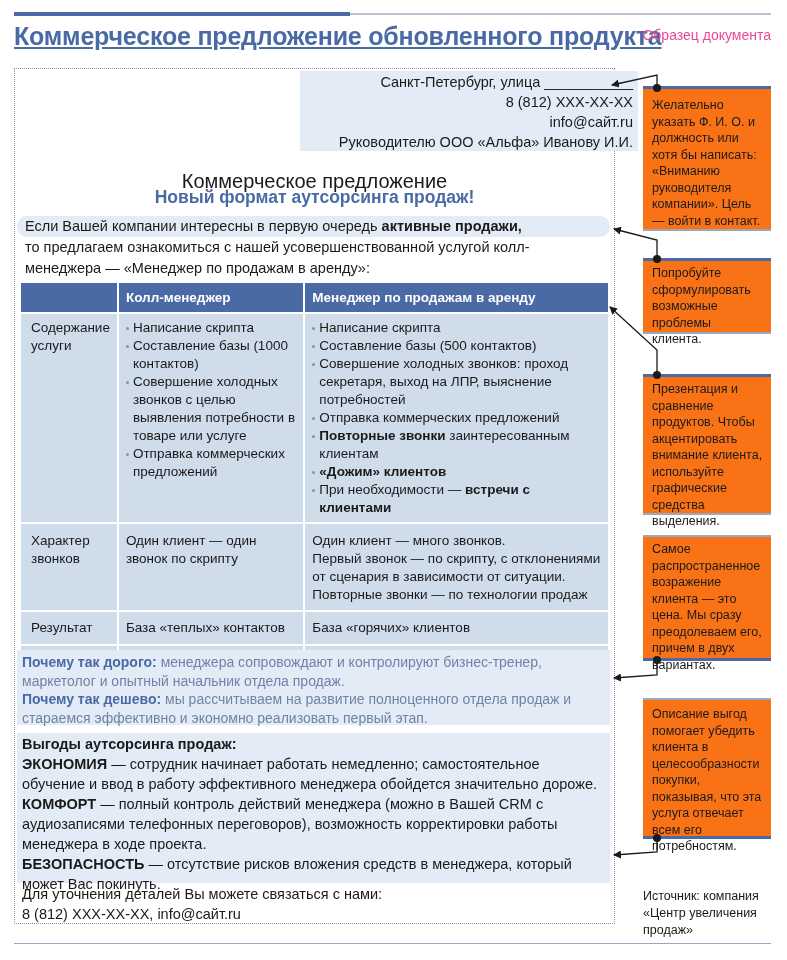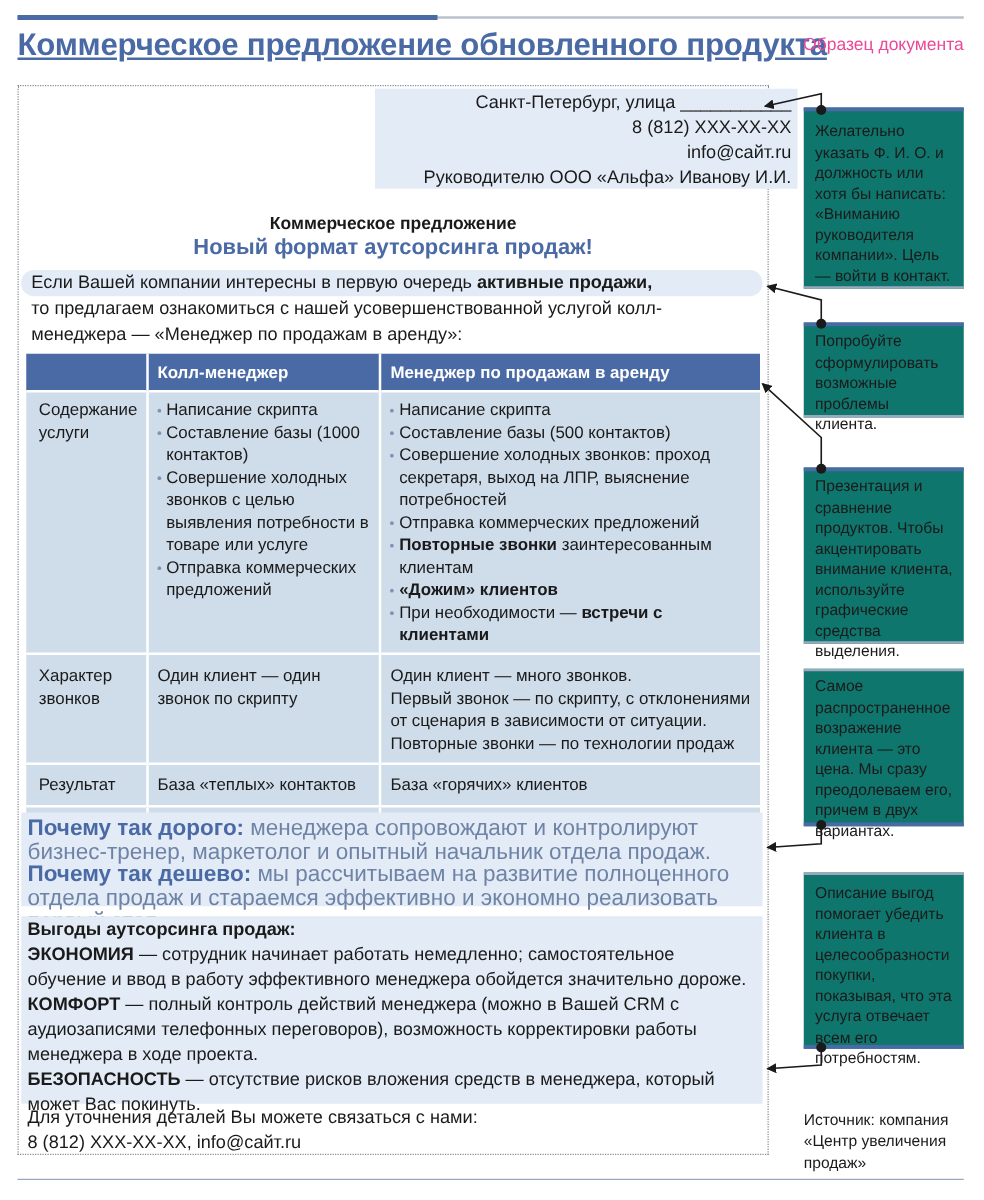--- a/index.html
+++ b/index.html
@@ -12,43 +12,43 @@
   .page-title { position: absolute; left: 14px; top: 22px; font-size: 25px; font-weight: bold; color: #4a6aa6; letter-spacing: -0.2px; font-family: "Liberation Sans", sans-serif; text-decoration: underline; }
   .doc-label { position: absolute; right: 16px; top: 27px; font-size: 14px; color: #ec4899; }
 
   .doc-frame { position: absolute; left: 14px; top: 68px; width: 601px; height: 856px; border: 1px dotted #8a8f99; }
 
   .hl { background: #e3ecf6; }
 
   .address { position: absolute; left: 300px; top: 71px; width: 338px; height: 80px; text-align: right; padding-right: 5px; font-size: 14.5px; line-height: 20px; padding-top: 1px; }
 
   .offer-heading { position: absolute; left: 14px; width: 601px; text-align: center; }
-  .offer-sub { top: 170px; font-size: 14px; font-weight: bold; }
+  .offer-sub { top: 170px; font-size: 20px; font-weight: normal; }
   .offer-title { top: 187px; font-size: 17.5px; font-weight: bold; color: #4a6aa6; }
 
   .intro { position: absolute; left: 17px; top: 216px; width: 593px; font-size: 14.5px; line-height: 21px; }
   .intro .l1 { padding-left: 8px; border-radius: 10px; }
   .intro .l2, .intro .l3 { padding-left: 8px; }
 
   table.cmp { position: absolute; left: 21px; top: 283px; width: 587px; border-collapse: collapse; font-size: 13.5px; line-height: 18px; }
   table.cmp th { background: #4a6aa6; color: #fff; text-align: left; font-weight: bold; padding: 5px 7px; height: 30px; border-right: 2px solid #fff; }
   table.cmp th:last-child { border-right: none; }
   table.cmp td { background: #cfdcea; vertical-align: top; padding: 5px 7px; border-right: 2px solid #fff; border-top: 2px solid #fff; }
   table.cmp td:last-child { border-right: none; }
   table.cmp td.rh { padding-left: 10px; margin-top: 44px; }
   .bul { display: block; position: relative; padding-left: 7px; }
   .bul::before { content: ""; position: absolute; left: 0; top: 8px; width: 3px; height: 3px; background: #7e92b2; border-radius: 50%; }
 
-  .why { position: absolute; left: 17px; top: 650px; width: 593px; height: 75px; font-size: 18px; line-height: 18.5px; color: #6f83a6; padding: 3px 5px; }
+  .why { position: absolute; left: 17px; top: 650px; width: 593px; height: 75px; font-size: 14px; line-height: 18.5px; color: #6f83a6; padding: 3px 5px; }
   .why b { color: #4a6aa6; }
 
   .benefits { position: absolute; left: 17px; top: 733px; width: 593px; height: 150px; font-size: 14.5px; line-height: 20px; padding: 1px 5px; }
   .contact { position: absolute; left: 22px; top: 884px; font-size: 14.5px; line-height: 20px; }
 
-  .note { position: absolute; left: 643px; width: 128px; background: #0f766e; font-size: 12.5px; line-height: 16.5px; padding: 6px 8px 6px 9px; color: #1a1a1a; }
+  .note { position: absolute; left: 643px; width: 128px; background: #f97316; font-size: 12.5px; line-height: 16.5px; padding: 6px 8px 6px 9px; color: #1a1a1a; }
   .note .bar-top { position: absolute; left: 0; top: 0; width: 100%; height: 3px; background: #4a6aa6; }
   .note .bar-bot { position: absolute; left: 0; bottom: 0; width: 100%; height: 2px; background: #9aa8bd; }
   .note .bar-top.thin { height: 2px; background: #9aa8bd; }
   .note .bar-bot.thick { height: 3px; background: #4a6aa6; }
 
   .source { position: absolute; left: 643px; top: 888px; font-size: 12.5px; line-height: 17px; }
   .bottom-rule { position: absolute; left: 14px; top: 943px; width: 757px; height: 1px; background: #9aa8bd; }
 
   svg.arrows { position: absolute; left: 0; top: 0; width: 787px; height: 960px; pointer-events: none; }
 </style>

